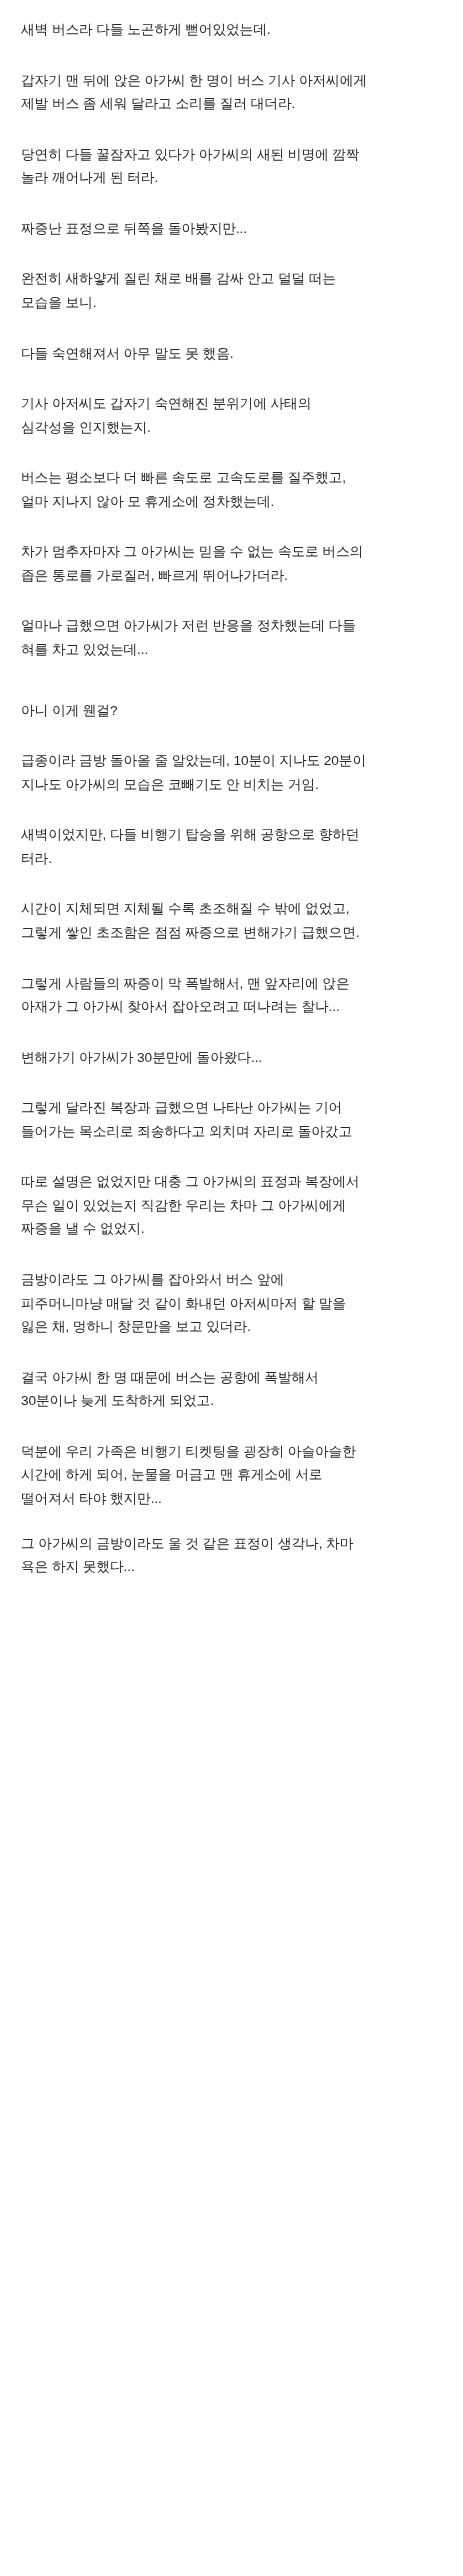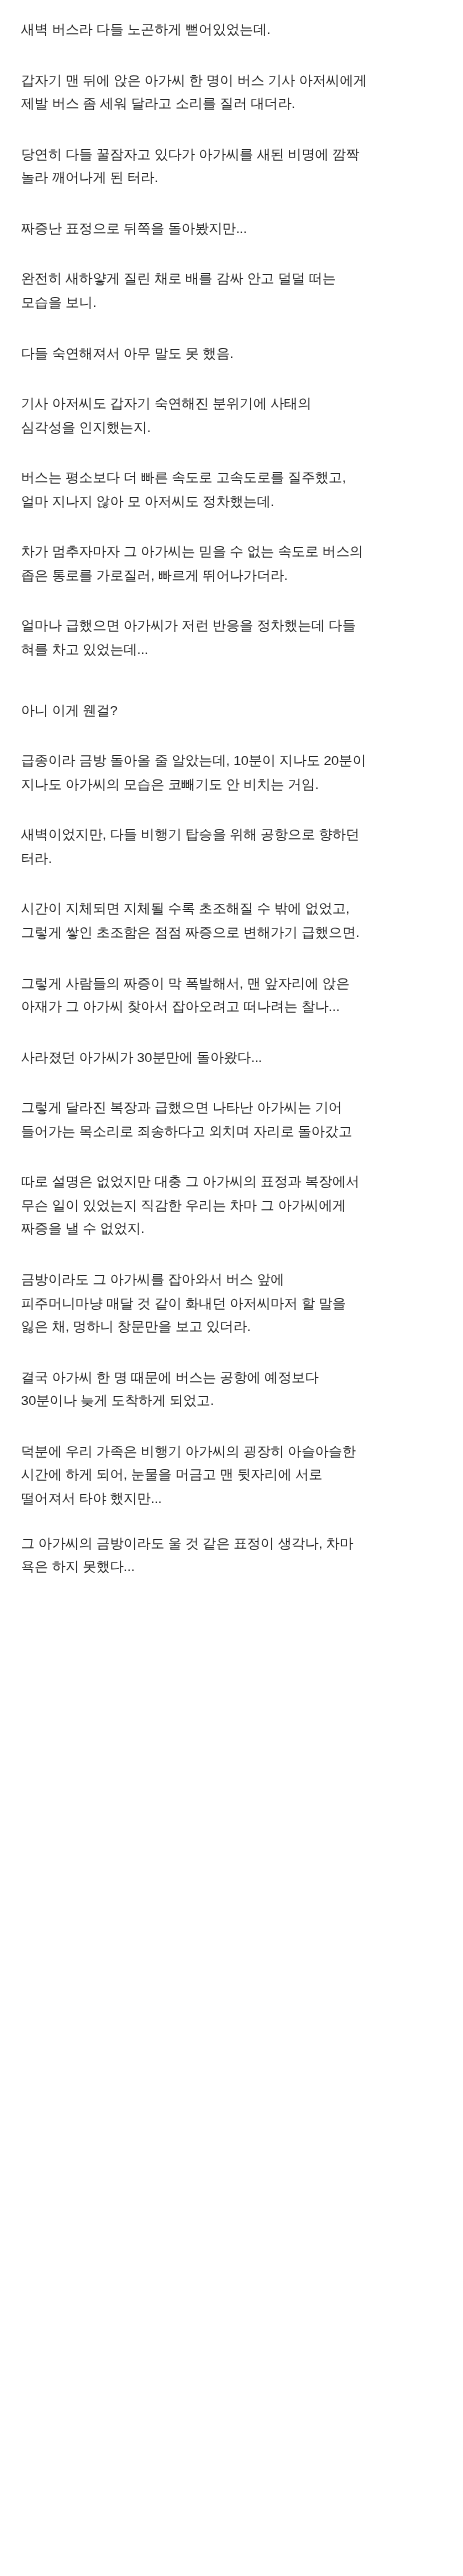--- a/index.html
+++ b/index.html
@@ -38,35 +38,35 @@
     margin-bottom: 0;
   }
 </style>
 </head>
 <body>
 
 <div class="page">
   <div id="story-body">
       <p class="para">새벽 버스라 다들 노곤하게 뻗어있었는데.</p>
       <p class="para">갑자기 맨 뒤에 앉은 아가씨 한 명이 버스 기사 아저씨에게 제발 버스 좀 세워 달라고 소리를 질러 대더라.</p>
-      <p class="para">당연히 다들 꿀잠자고 있다가 아가씨를 새된 비명에 깜짝 놀라 깨어나게 된 터라.</p>
+      <p class="para">당연히 다들 꿀잠자고 있다가 아가씨의 새된 비명에 깜짝 놀라 깨어나게 된 터라.</p>
       <p class="para">짜증난 표정으로 뒤쪽을 돌아봤지만...</p>
       <p class="para">완전히 새하얗게 질린 채로 배를 감싸 안고 덜덜 떠는 모습을 보니.</p>
       <p class="para">다들 숙연해져서 아무 말도 못 했음.</p>
       <p class="para">기사 아저씨도 갑자기 숙연해진 분위기에 사태의 심각성을 인지했는지.</p>
-      <p class="para">버스는 평소보다 더 빠른 속도로 고속도로를 질주했고, 얼마 지나지 않아 모 아저씨도 정차했는데.</p>
+      <p class="para">버스는 평소보다 더 빠른 속도로 고속도로를 질주했고, 얼마 지나지 않아 모 휴게소에 정차했는데.</p>
       <p class="para">차가 멈추자마자 그 아가씨는 믿을 수 없는 속도로 버스의 좁은 통로를 가로질러, 빠르게 뛰어나가더라.</p>
       <p class="para gap-large">얼마나 급했으면 아가씨가 저런 반응을 정차했는데 다들 혀를 차고 있었는데...</p>
       <p class="para">아니 이게 웬걸?</p>
       <p class="para">급종이라 금방 돌아올 줄 알았는데, 10분이 지나도 20분이 지나도 아가씨의 모습은 코빼기도 안 비치는 거임.</p>
       <p class="para">새벽이었지만, 다들 비행기 탑승을 위해 공항으로 향하던 터라.</p>
       <p class="para">시간이 지체되면 지체될 수록 초조해질 수 밖에 없었고, 그렇게 쌓인 초조함은 점점 짜증으로 변해가기 급했으면.</p>
       <p class="para">그렇게 사람들의 짜증이 막 폭발해서, 맨 앞자리에 앉은 아재가 그 아가씨 찾아서 잡아오려고 떠나려는 찰나...</p>
-      <p class="para">사라졌던 아가씨가 30분만에 돌아왔다...</p>
+      <p class="para">변해가기 아가씨가 30분만에 돌아왔다...</p>
       <p class="para">그렇게 달라진 복장과 급했으면 나타난 아가씨는 기어 들어가는 목소리로 죄송하다고 외치며 자리로 돌아갔고</p>
       <p class="para">따로 설명은 없었지만 대충 그 아가씨의 표정과 복장에서 무슨 일이 있었는지 직감한 우리는 차마 그 아가씨에게 짜증을 낼 수 없었지.</p>
       <p class="para">금방이라도 그 아가씨를 잡아와서 버스 앞에 피주머니마냥 매달 것 같이 화내던 아저씨마저 할 말을 잃은 채, 멍하니 창문만을 보고 있더라.</p>
-      <p class="para">결국 아가씨 한 명 때문에 버스는 공항에 예정보다 30분이나 늦게 도착하게 되었고.</p>
-      <p class="para gap-small">덕분에 우리 가족은 비행기 아가씨의 굉장히 아슬아슬한 시간에 하게 되어, 눈물을 머금고 맨 뒷자리에 서로 떨어져서 타야 했지만...</p>
+      <p class="para">결국 아가씨 한 명 때문에 버스는 공항에 폭발해서 30분이나 늦게 도착하게 되었고.</p>
+      <p class="para gap-small">덕분에 우리 가족은 비행기 티켓팅을 굉장히 아슬아슬한 시간에 하게 되어, 눈물을 머금고 맨 휴게소에 서로 떨어져서 타야 했지만...</p>
       <p class="para">그 아가씨의 금방이라도 울 것 같은 표정이 생각나, 차마 욕은 하지 못했다...</p>
     </div>
 </div>
 
 
 </body></html>

